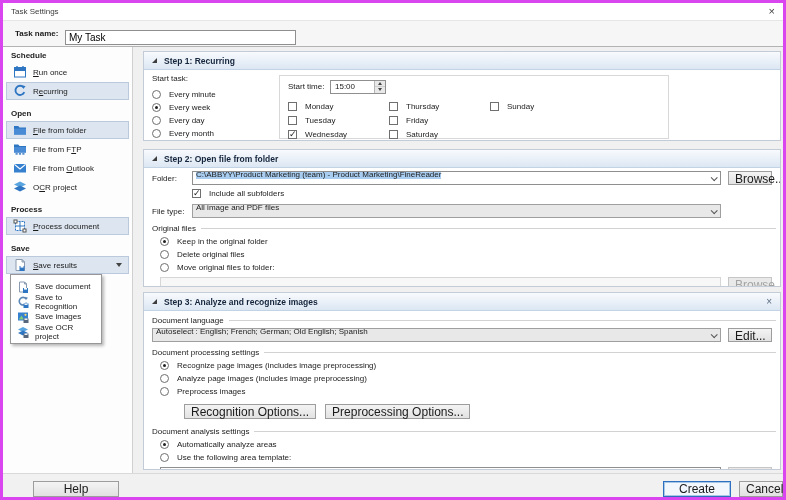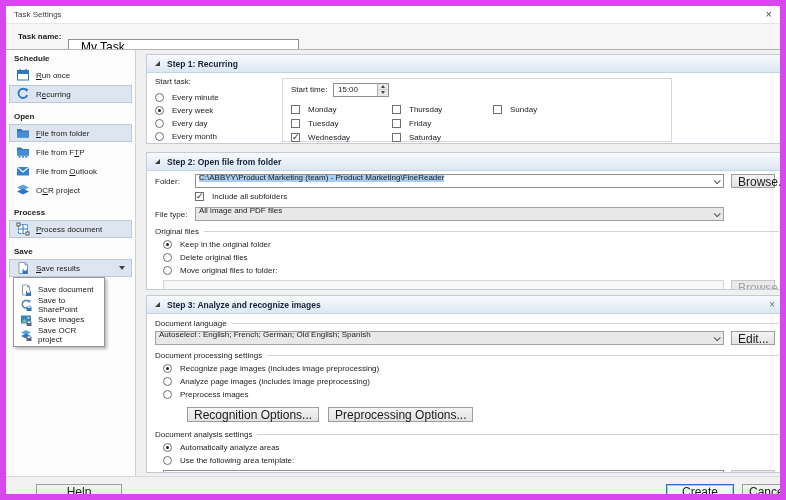--- a/index.html
+++ b/index.html
@@ -1,28 +1,28 @@
 <!DOCTYPE html>
 <html><head>
 <meta charset="utf-8">
 <style>
   html,body{margin:0;padding:0;background:#d8d8d8;}
   *{box-sizing:border-box;}
   body{font-family:"Liberation Sans",sans-serif;font-size:8px;color:#1b1b1b;}
-  .dialog{position:relative;width:786px;height:500px;background:#a3a3a3;border:6px solid #d946ef;overflow:hidden;}
+  .dialog{position:relative;width:786px;height:500px;background:#a3a3a3;border:3px solid #d946ef;overflow:hidden;}
 
   
   .titlebar{position:absolute;left:0;top:0;right:0;height:18px;background:#ffffff;border-bottom:1px solid #e6e6e6;display:flex;align-items:center;padding:0 8px;}
   .titlebar .title{color:#3d3d3d;}
   .titlebar .close{margin-left:auto;color:#444;font-size:11px;line-height:11px;cursor:default;}
 
   
   .taskrow{position:absolute;left:0;top:18px;right:0;height:25px;background:#f6f6f6;display:flex;align-items:center;}
   .taskrow .lbl{position:absolute;left:12px;width:46px;text-align:left;font-weight:bold;}
-  .taskrow input{position:absolute;left:62px;top:15px;width:231px;height:15px;border:1px solid #8f8f8f;background:#fff;font-family:"Liberation Sans",sans-serif;font-size:12px;padding:0 12px;}
+  .taskrow input{position:absolute;left:62px;top:9px;width:231px;height:15px;border:1px solid #8f8f8f;background:#fff;font-family:"Liberation Sans",sans-serif;font-size:10px;padding:0 3px;}
 
   
   .main{position:absolute;left:0;top:43px;right:0;height:427px;border-top:1px solid #b3b3b3;}
   .sidebar{position:absolute;left:0;top:0;width:130px;height:100%;background:#fdfdfd;border-right:1px solid #d0d0d0;}
   .content{position:absolute;left:130px;right:0;top:0;bottom:0;background:#f0f0f1;}
 
   
   .side-header{margin:4px 8px 2px;font-weight:bold;color:#222;height:10px;}
   .side-header.gap{margin-top:9px;}
   .side-item{margin:1px 3px;height:18px;display:flex;align-items:center;gap:6px;padding-left:6px;border:1px solid transparent;cursor:default;}
@@ -426,21 +426,21 @@
     </div>
     <div class="menu-item">
       <span class="icn">
         <svg width="12" height="12" viewBox="0 0 12 12">
             <path d="M9.6 6.6 A3.8 3.8 0 1 1 9 2.8" fill="none" stroke="#5b86b5" stroke-width="1.6"></path>
             <polygon points="8,0.8 11,1.8 8.8,4.2" fill="#5b86b5"></polygon>
             <rect x="6.5" y="7.5" width="5" height="4.5" fill="#2e75c2"></rect>
             <rect x="7.5" y="7.5" width="3" height="1.4" fill="#fff"></rect>
           </svg>
       </span>
-      <span>Save to SharePoint</span>
+      <span>Save to Recognition</span>
     </div>
     <div class="menu-item">
       <span class="icn">
         <svg width="12" height="12" viewBox="0 0 12 12">
             <rect x="1" y="1.5" width="10" height="8" fill="#3580cf"></rect>
             <polygon points="1.8,8.6 4.5,4.5 7,8.6" fill="#7fc97f"></polygon>
             <circle cx="8.5" cy="3.8" r="1.1" fill="#ffd966"></circle>
             <rect x="6.5" y="7.5" width="5" height="4.5" fill="#56677d"></rect>
             <rect x="7.5" y="7.5" width="3" height="1.4" fill="#fff"></rect>
           </svg>

